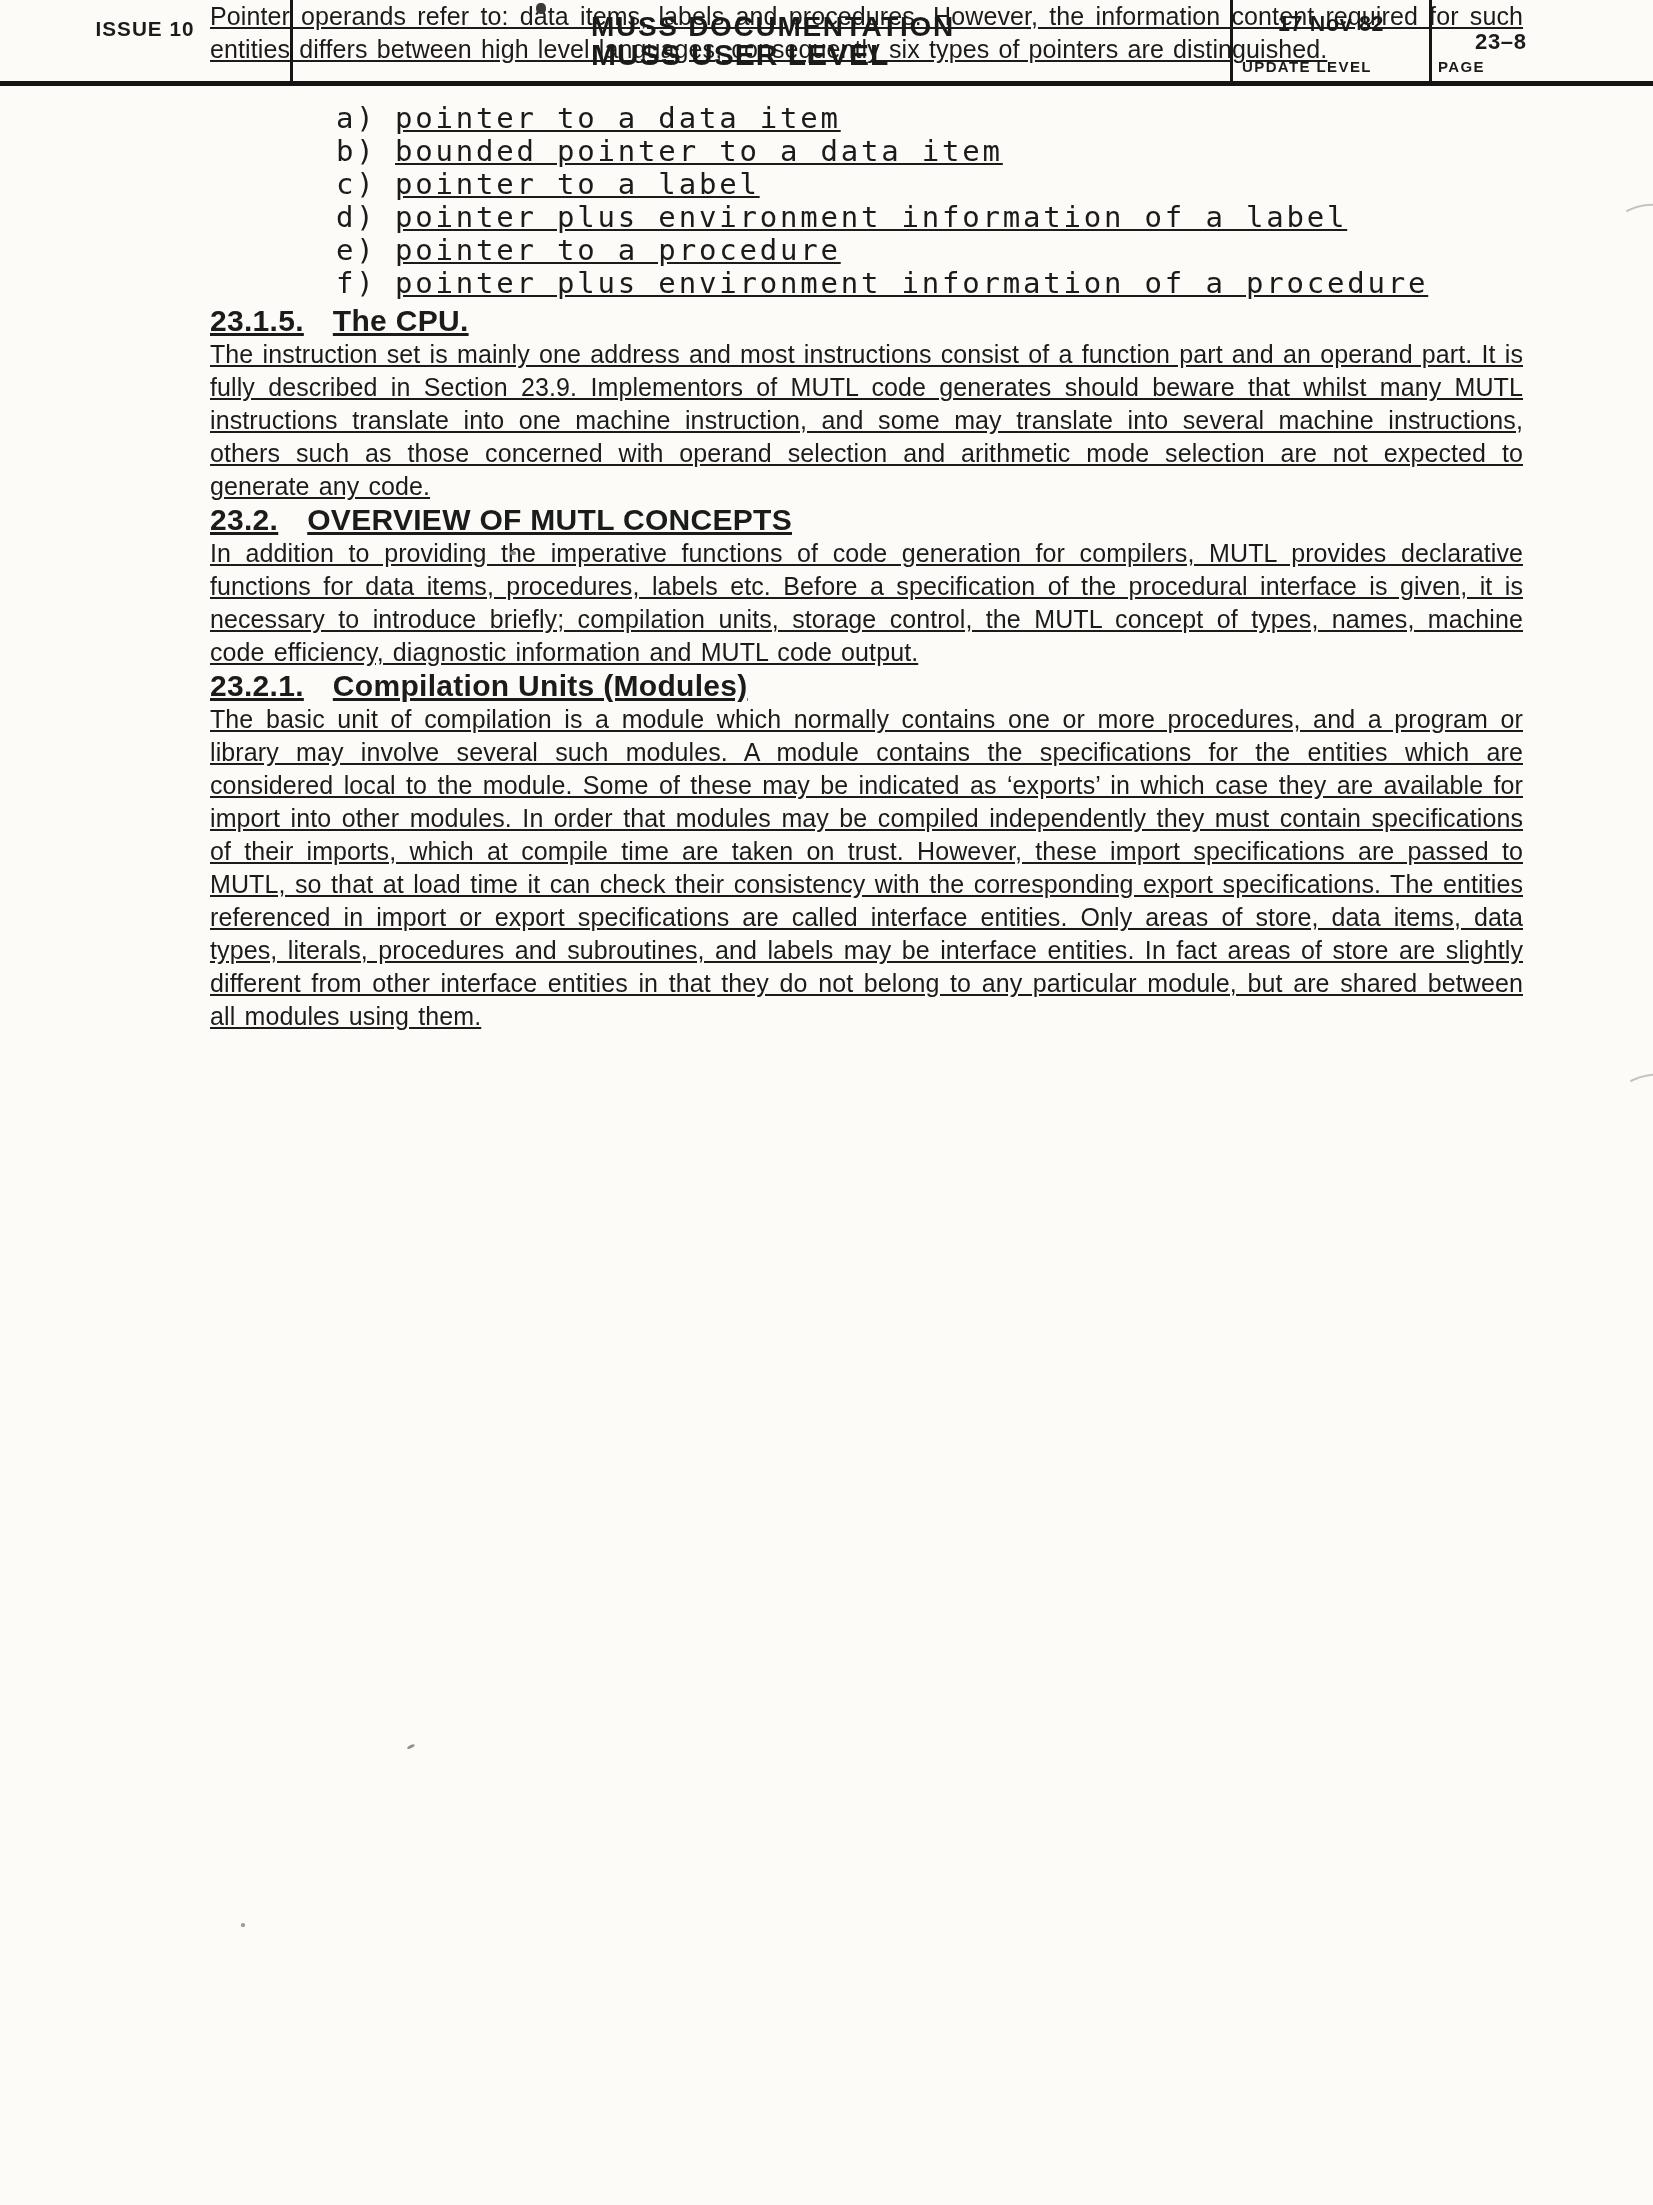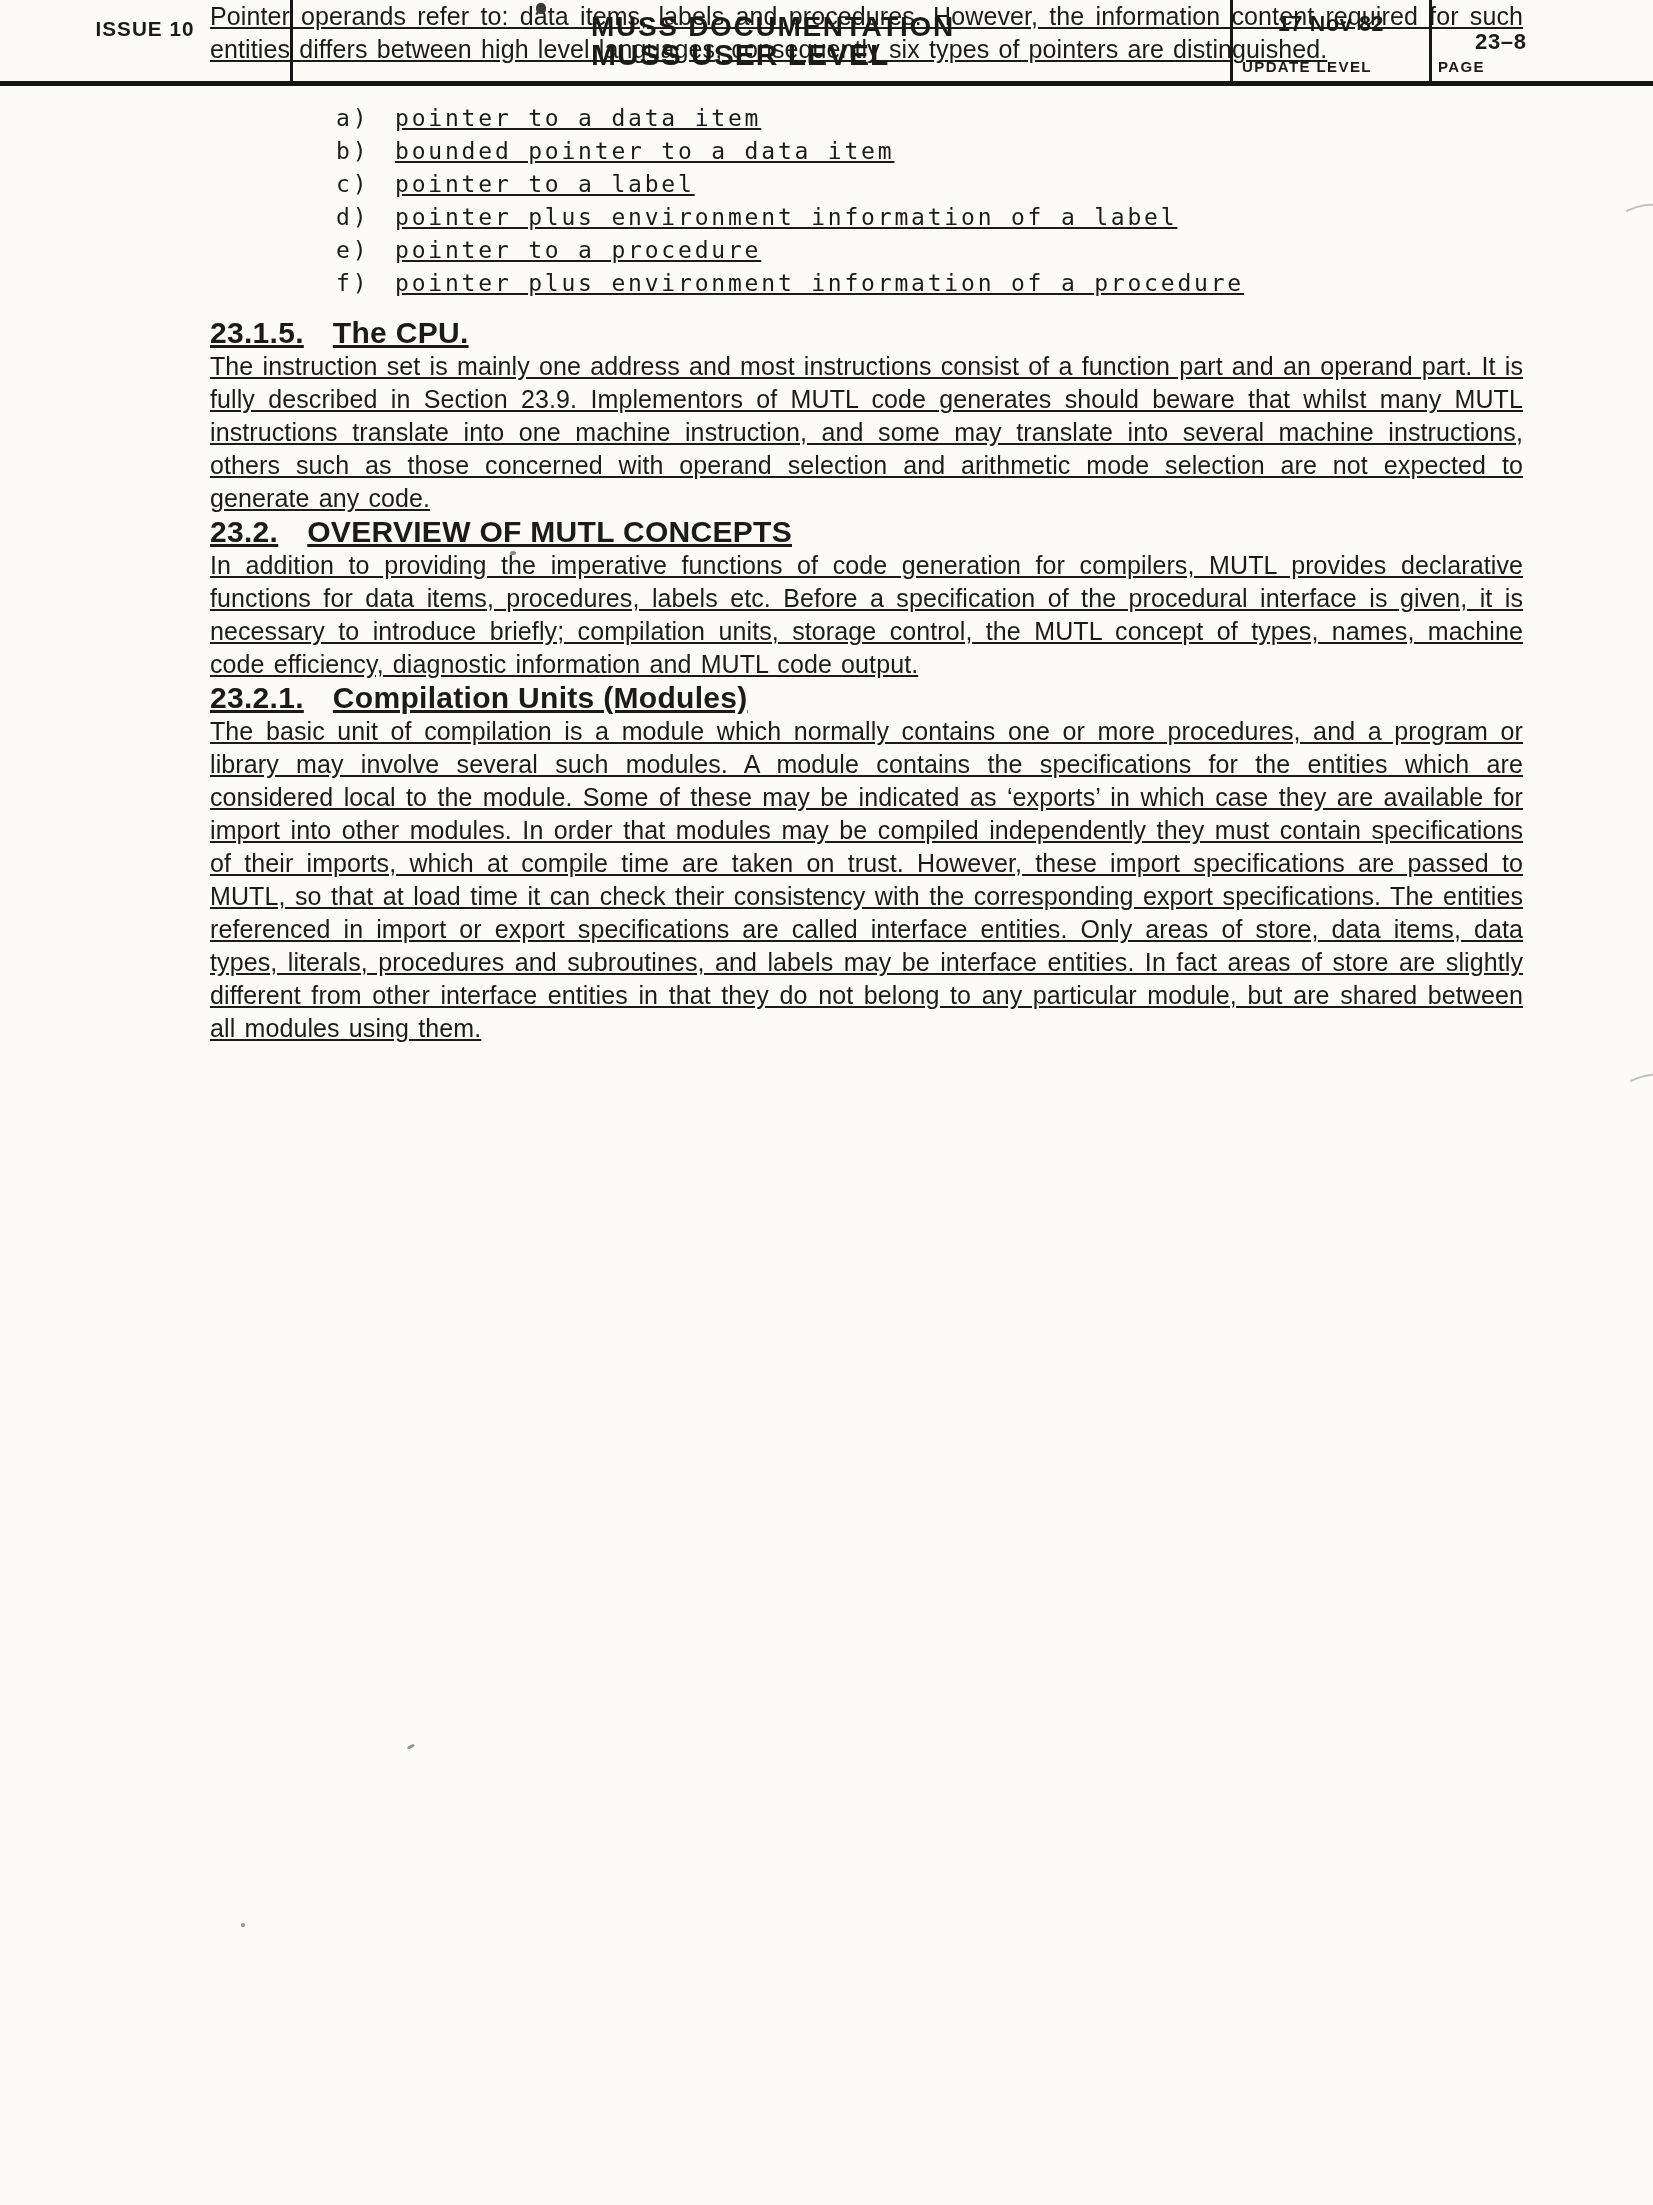--- a/index.html
+++ b/index.html
@@ -44,23 +44,23 @@
     margin: 0;
     font-size: 25px;
     line-height: 33px;
     text-align: justify;
     letter-spacing: 0.1px;
     word-spacing: 2.1px;
   }
   .p-intro { margin-top: 194px; }
 
   .pointer-list {
-    margin: 36px 0 16px 126px;
+    margin: 36px 0 4px 126px;
     font-family: "DejaVu Sans Mono", monospace;
-    font-size: 23px;
+    font-size: 29px;
     line-height: 33px;
     letter-spacing: 2.8px;
     white-space: nowrap;
   }
   .pointer-item .tag { display: inline-block; width: 59px; }
 
   h2.section {
     margin: 0;
     font-size: 30px;
     font-weight: bold;

